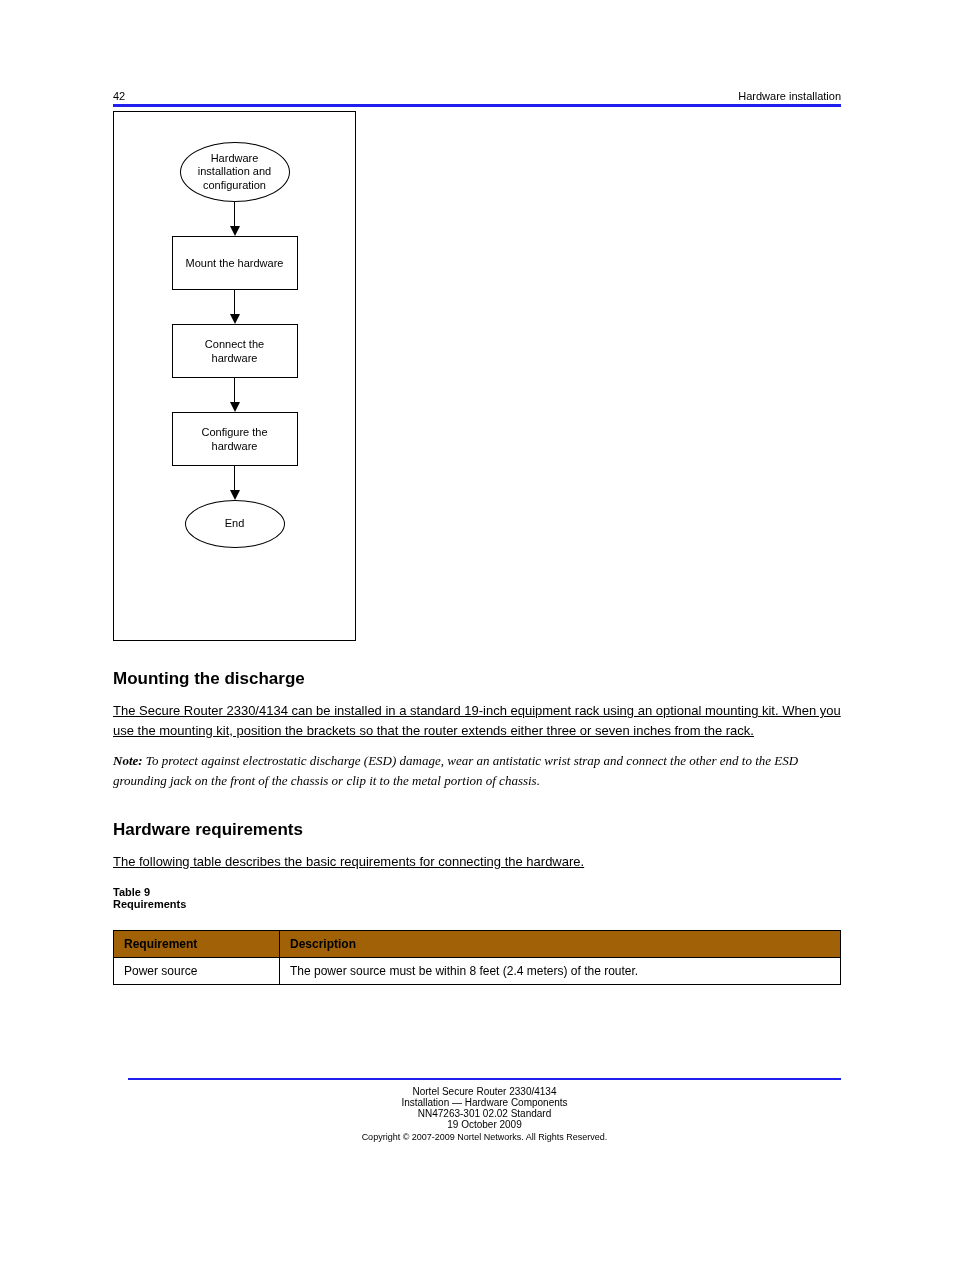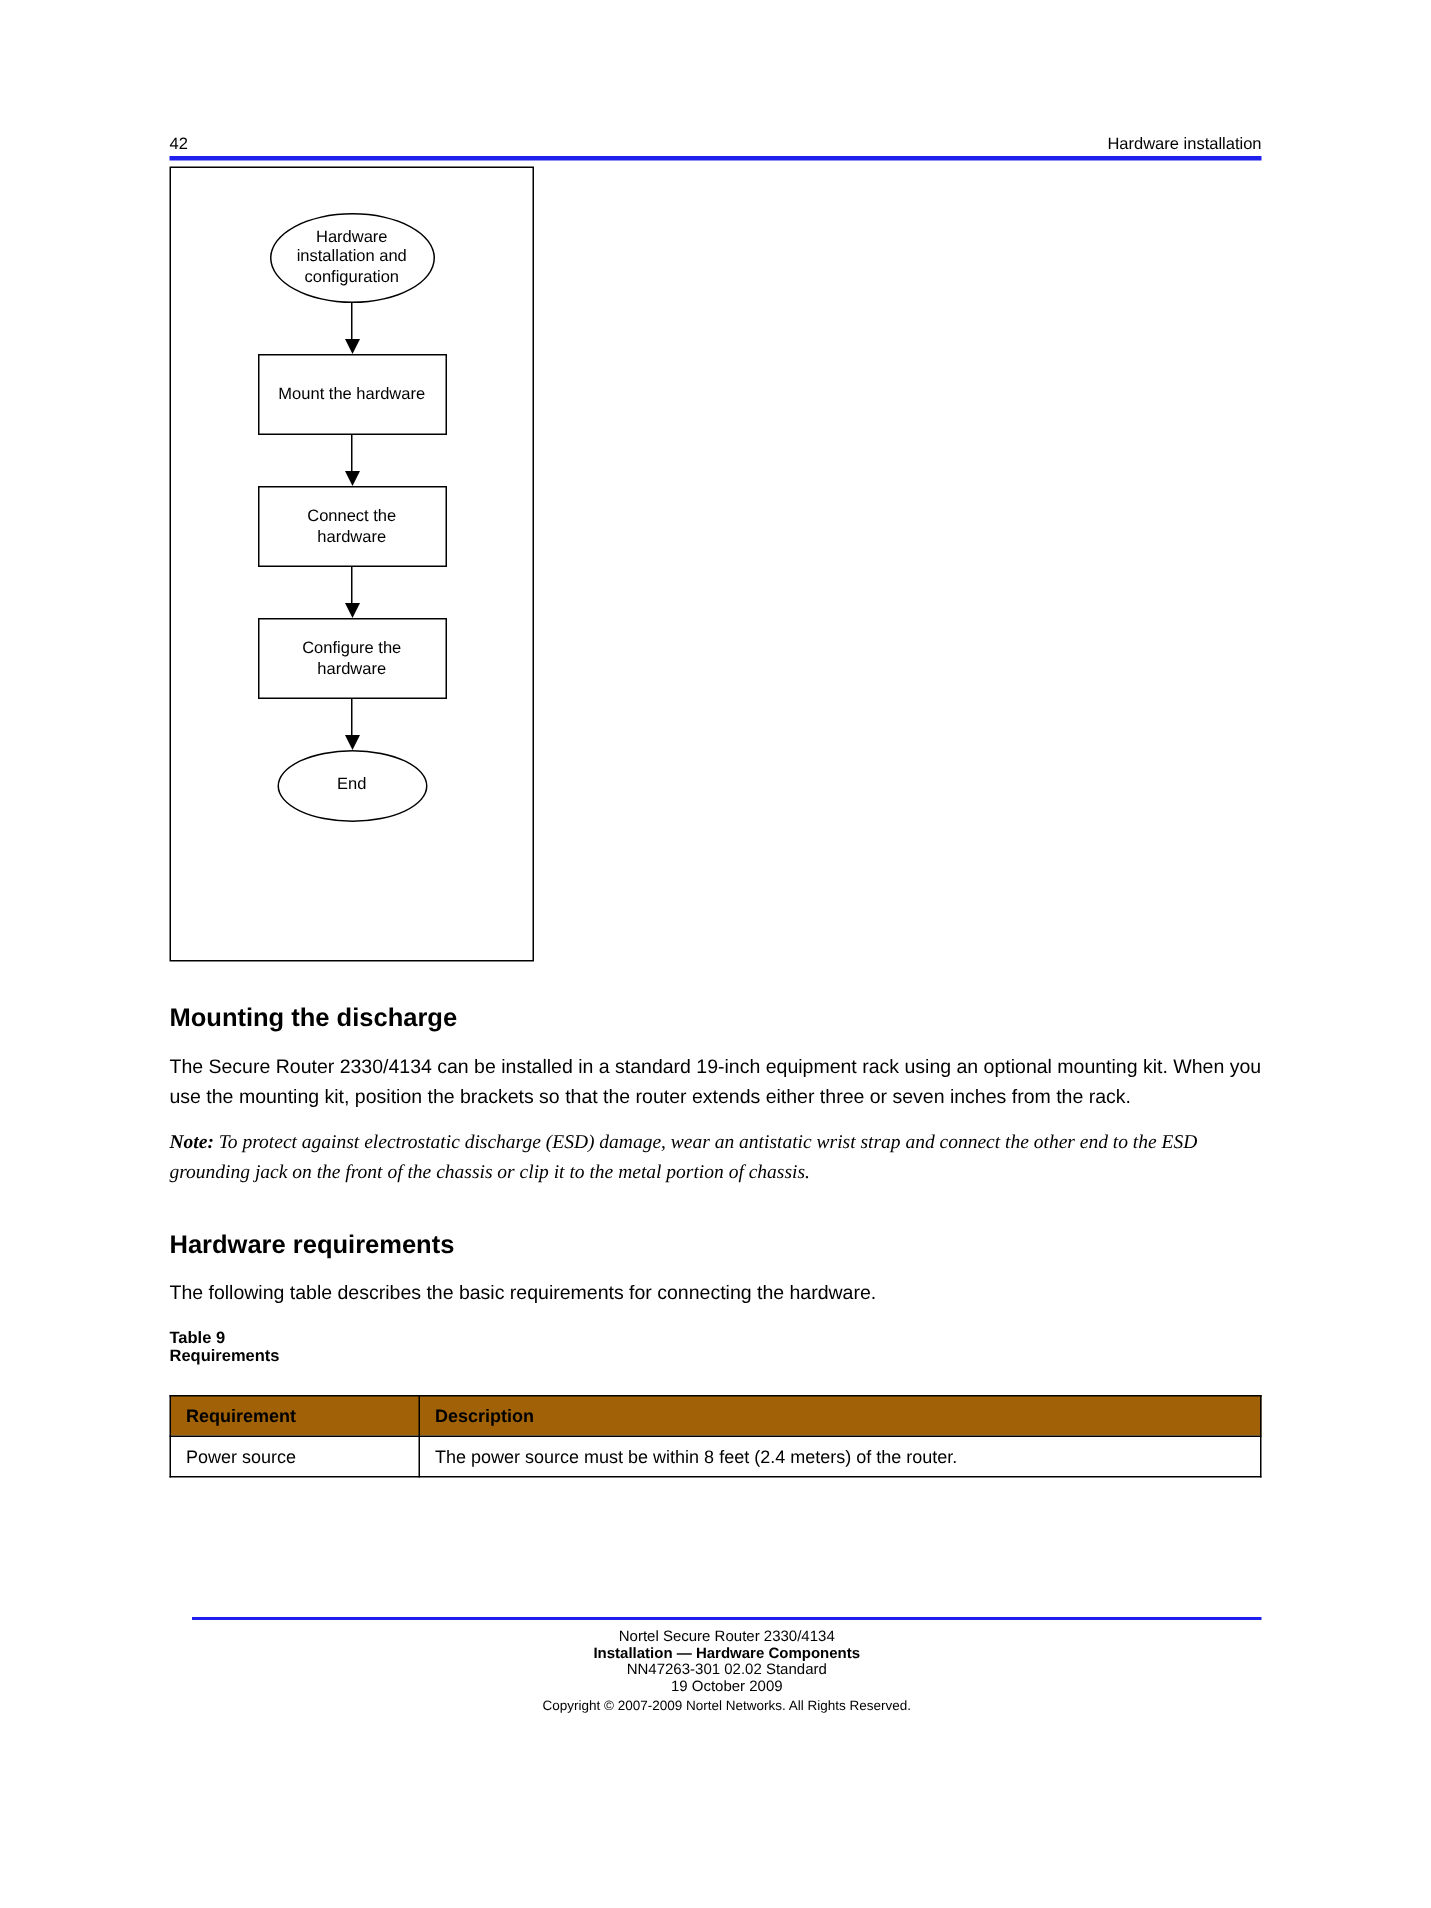--- a/index.html
+++ b/index.html
@@ -119,20 +119,21 @@
     font-weight: bold;
     font-size: 17px;
     margin-bottom: 12px;
     color: #000;
   }
   .para {
     font-family: Arial, sans-serif;
     font-size: 13px;
     line-height: 1.55;
     margin-bottom: 10px;
+    text-decoration: underline;
   }
   .note {
     font-style: italic;
     font-family: "Times New Roman", serif;
     font-size: 13px;
     line-height: 1.55;
     margin-top: 10px;
   }
   .note .note-label {
     font-weight: bold;
@@ -221,20 +222,20 @@
           <td>The power source must be within 8 feet (2.4 meters) of the router.</td>
         </tr>
       </tbody>
     </table>
   </div>
 
   <div class="footer-wrap">
     <div class="top-rule" style="height:2px;"></div>
     <div class="bottom-footer" style="flex-direction:column;align-items:center;font-size:10px;">
       <div>Nortel Secure Router 2330/4134</div>
-      <div style="font-weight:bold;">Installation — Hardware Components</div>
+      <div style="font-weight:normal;">Installation — Hardware Components</div>
       <div>NN47263-301   02.02   Standard</div>
       <div>19 October 2009</div>
       <div style="margin-top:2px;font-size:9px;">Copyright © 2007-2009 Nortel Networks. All Rights Reserved.</div>
     </div>
   </div>
 
 </div>
 
 </body></html>

